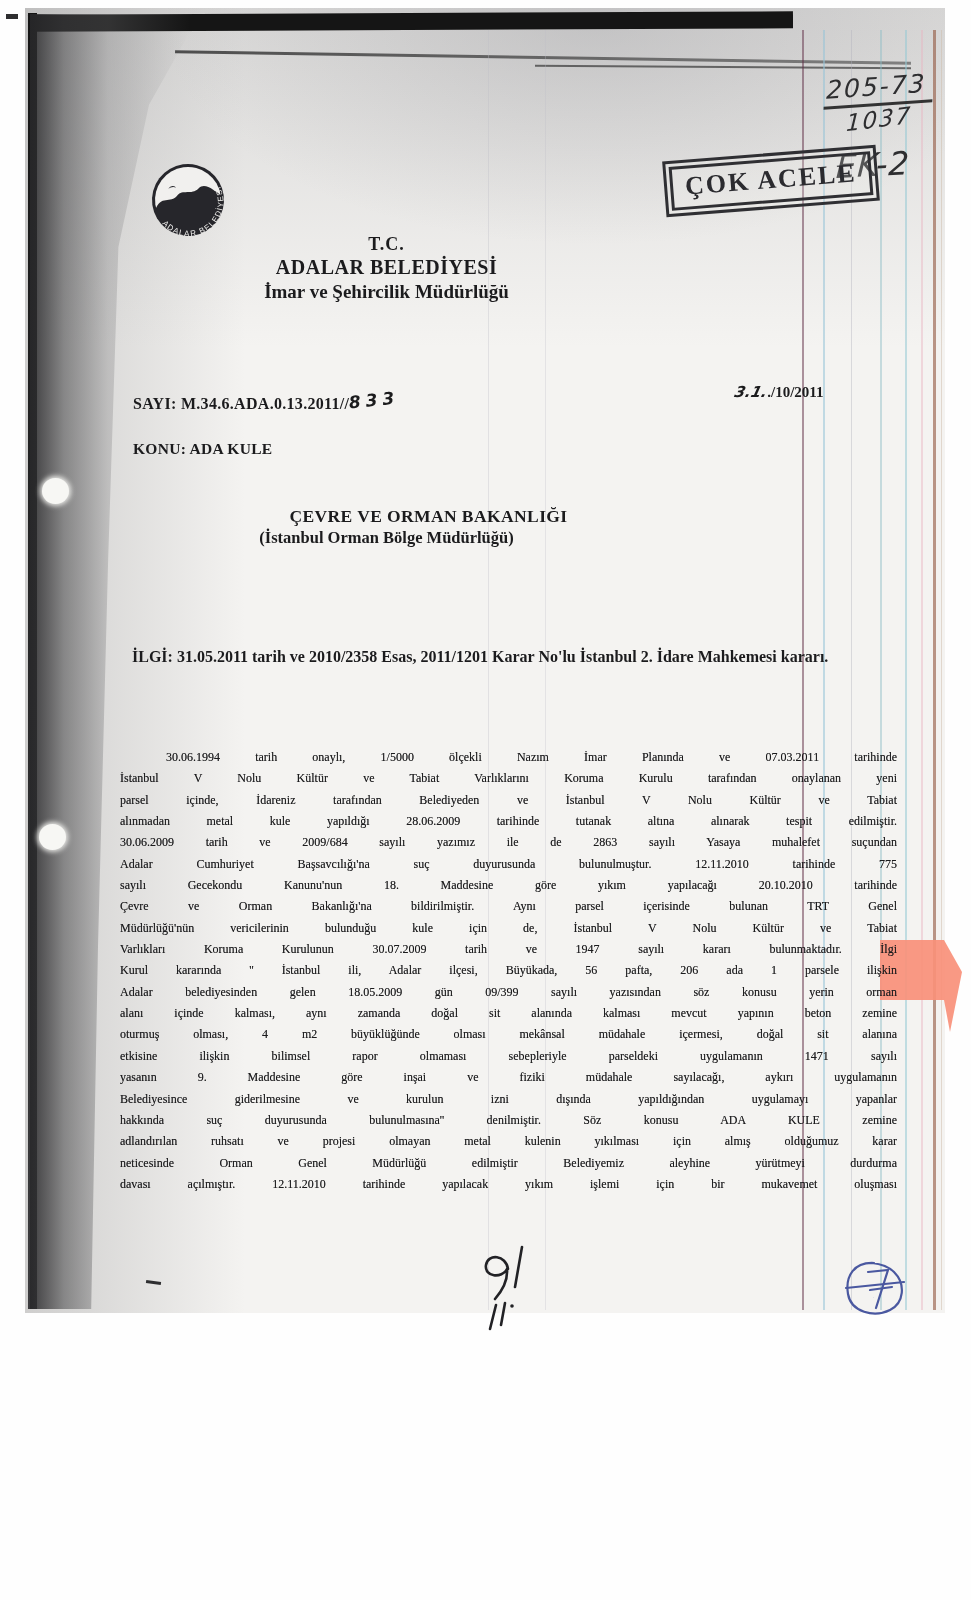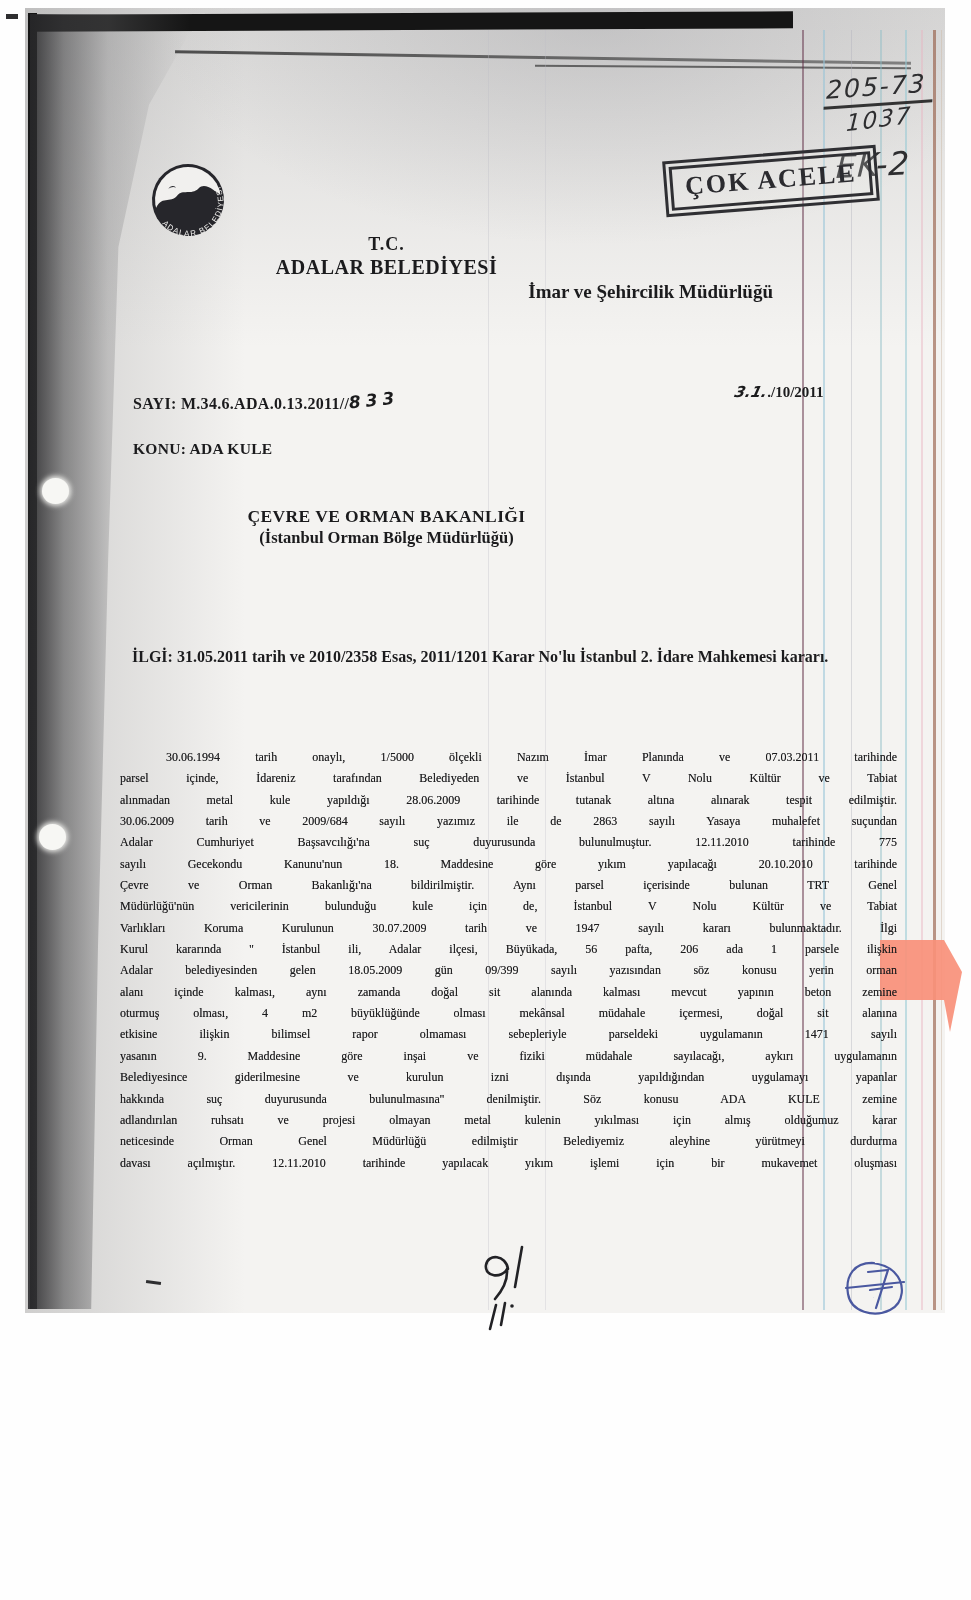--- a/index.html
+++ b/index.html
@@ -20,25 +20,25 @@
   .paperedge{position:absolute;left:175px;top:56px;width:736px;height:3px;
     background:linear-gradient(to right,#2c2c2c,#6a6a6a);transform:rotate(0.9deg);opacity:.8;}
   .paperedge2{position:absolute;left:535px;top:66px;width:376px;height:2px;background:#2a2a2a;transform:rotate(0.4deg);opacity:.65;}
   .hole{position:absolute;width:27px;height:26px;border-radius:50%;background:#f7f7f4;box-shadow:0 0 5px 2px rgba(247,247,244,.9);}
   .streak{position:absolute;top:30px;height:1280px;}
   .speck{position:absolute;background:#2e2e30;}
   
   .center{position:absolute;left:0;width:773px;text-align:center;}
   .tc{top:234px;font-size:18px;font-weight:bold;letter-spacing:1px;}
   .muni{top:256px;font-size:20px;font-weight:bold;letter-spacing:.5px;}
-  .dept{top:281px;font-size:19px;font-weight:bold;text-align:right;}
+  .dept{top:281px;font-size:19px;font-weight:bold;}
   .sayi{position:absolute;left:133px;top:393px;font-size:16px;font-weight:600;letter-spacing:.3px;}
   .konu{position:absolute;left:133px;top:440px;font-size:15.5px;font-weight:600;letter-spacing:.3px;}
   .dateline{position:absolute;left:735px;top:383px;font-size:15px;font-weight:600;}
-  .rcpt1{top:506px;font-size:17.5px;font-weight:bold;letter-spacing:.4px;}
+  .rcpt1{top:506px;font-size:17.5px;font-weight:bold;letter-spacing:.4px;padding-left:42px;}
   .rcpt2{top:528px;font-size:16.5px;font-weight:bold;}
   .ilgi{position:absolute;left:132px;top:643px;width:745px;font-size:16px;font-weight:600;line-height:27px;}
   .body{position:absolute;left:120px;top:747px;width:777px;font-size:12px;line-height:21.35px;
         text-shadow:0 0 .5px rgba(25,25,28,.55);}
   .body .bline{text-align:justify;text-align-last:justify;white-space:normal;}
   .body .bline:first-child{text-indent:0;padding-left:46px;}
   
   .hand{font-family:"DejaVu Sans",sans-serif;font-style:italic;color:#2e2e30;}
   .hw1{position:absolute;left:824px;top:72px;font-size:25px;transform:rotate(-4deg) skewX(-6deg);
        border-bottom:3px solid #333;padding:0 6px 2px 2px;letter-spacing:2px;}
@@ -117,20 +117,21 @@
   <div class="dateline"><span class="date-hand">3.1.</span><span>./10/2011</span></div>
   <div class="konu">KONU: ADA KULE</div>
 
   <div class="center rcpt1">ÇEVRE VE ORMAN BAKANLIĞI</div>
   <div class="center rcpt2">(İstanbul Orman Bölge Müdürlüğü)</div>
 
   <div class="ilgi">İLGİ: 31.05.2011 tarih ve 2010/2358 Esas, 2011/1201 Karar No'lu İstanbul 2. İdare Mahkemesi kararı.</div>
 
   <div class="body">
       <div class="bline">30.06.1994 tarih onaylı, 1/5000 ölçekli Nazım İmar Planında ve 07.03.2011 tarihinde</div>
+      <div class="bline">İstanbul V Nolu Kültür ve Tabiat Varlıklarını Koruma Kurulu tarafından onaylanan yeni</div>
       <div class="bline">parsel içinde, İdareniz tarafından Belediyeden ve İstanbul V Nolu Kültür ve Tabiat</div>
       <div class="bline">alınmadan metal kule yapıldığı 28.06.2009 tarihinde tutanak altına alınarak tespit edilmiştir.</div>
       <div class="bline">30.06.2009 tarih ve 2009/684 sayılı yazımız ile de 2863 sayılı Yasaya muhalefet suçundan</div>
       <div class="bline">Adalar Cumhuriyet Başsavcılığı'na suç duyurusunda bulunulmuştur. 12.11.2010 tarihinde 775</div>
       <div class="bline">sayılı Gecekondu Kanunu'nun 18. Maddesine göre yıkım yapılacağı 20.10.2010 tarihinde</div>
       <div class="bline">Çevre ve Orman Bakanlığı'na bildirilmiştir. Aynı parsel içerisinde bulunan TRT Genel</div>
       <div class="bline">Müdürlüğü'nün vericilerinin bulunduğu kule için de, İstanbul V Nolu Kültür ve Tabiat</div>
       <div class="bline">Varlıkları Koruma Kurulunun 30.07.2009 tarih ve 1947 sayılı kararı bulunmaktadır. İlgi</div>
       <div class="bline">Kurul kararında '' İstanbul ili, Adalar ilçesi, Büyükada, 56 pafta, 206 ada 1 parsele ilişkin</div>
       <div class="bline">Adalar belediyesinden gelen 18.05.2009 gün 09/399 sayılı yazısından söz konusu yerin orman</div>

